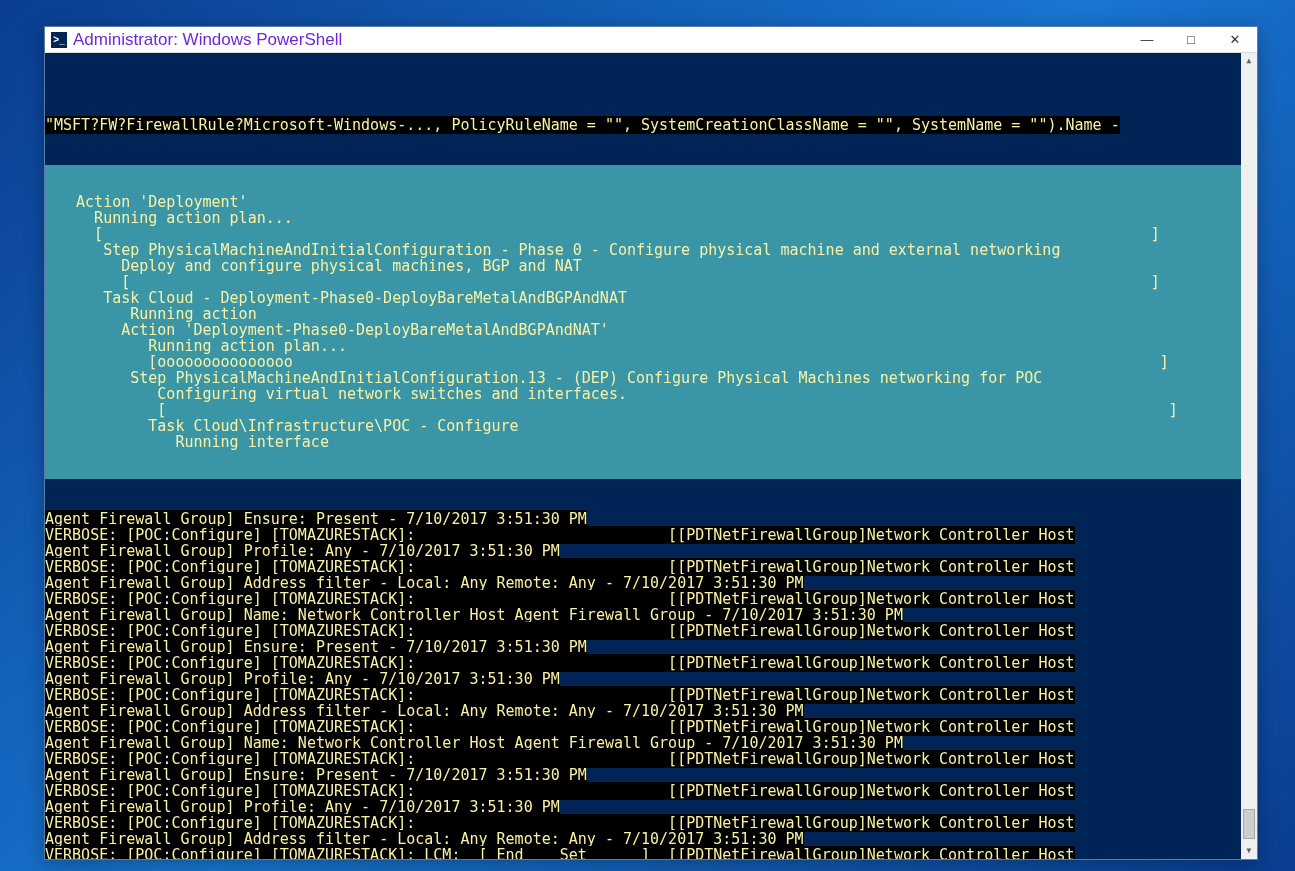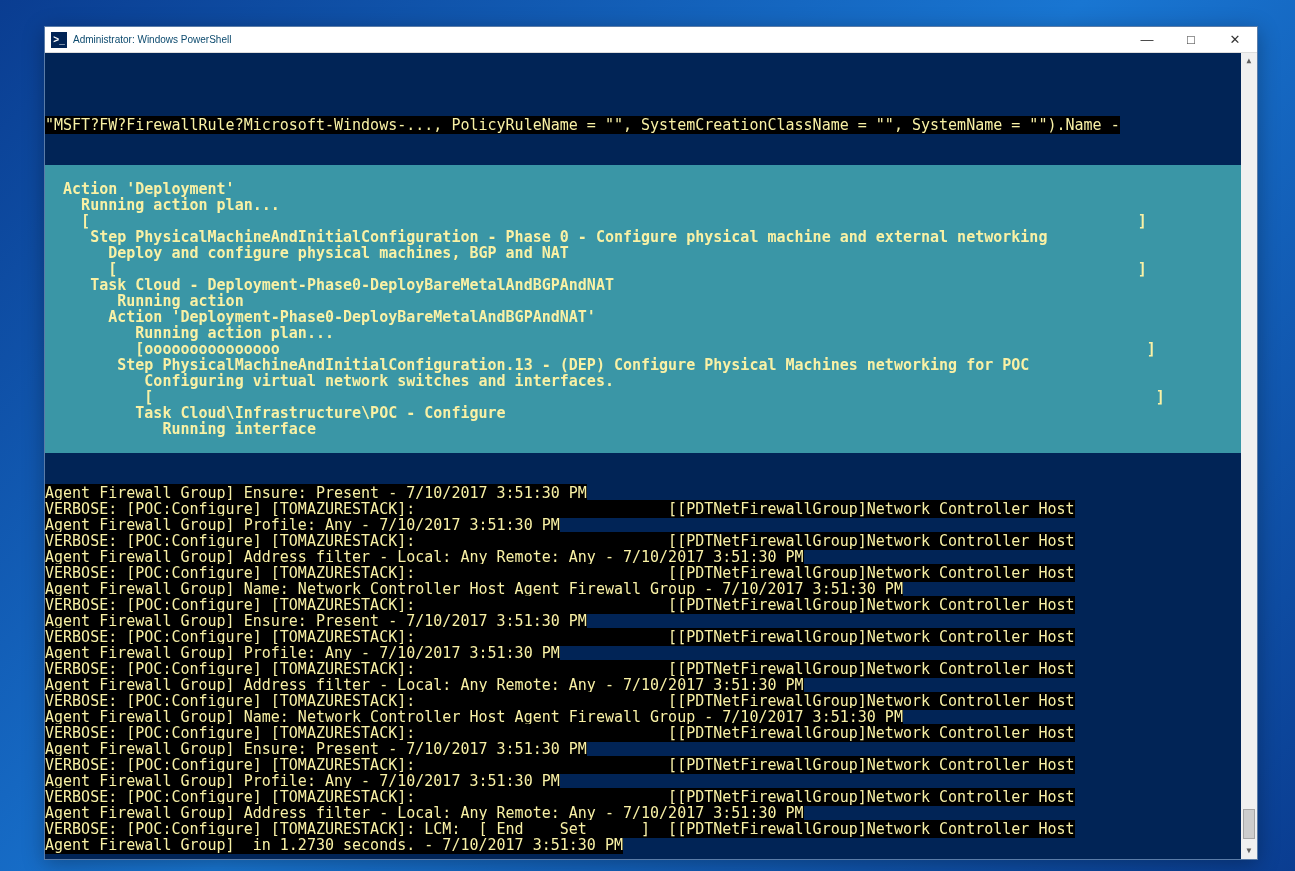--- a/index.html
+++ b/index.html
@@ -37,22 +37,22 @@
     background: #012456;
     display: flex;
     align-items: center;
     justify-content: center;
     color: #fff;
     font-size: 10px;
     font-weight: bold;
   }
   .titlebar .title {
     flex: 1;
-    font-size: 10px;
-    color: #0c4a6e;
+    font-size: 17px;
+    color: #6d28d9;
   }
   .titlebar .controls {
     display: flex;
   }
   .titlebar .ctrl {
     width: 44px;
     height: 26px;
     display: flex;
     align-items: center;
     justify-content: center;
@@ -74,22 +74,21 @@
     letter-spacing: 0px;
   }
   .console-inner {
     padding: 0px 0px;
   }
   .line { white-space: pre; }
   .hl-yellow-bg { background: #000000; color: #f9f1a5; }
   .teal-block {
     background: #3a96a6;
     color: #f9f1a5;
-    padding: 0;
-    font-weight: bold;
+    padding: 13px;
   }
   .teal-block .line { color: #f9f1a5; }
   .scrollbar {
     position: absolute;
     right: 0;
     top: 0;
     width: 16px;
     height: 100%;
     background: #f0f0f0;
   }

